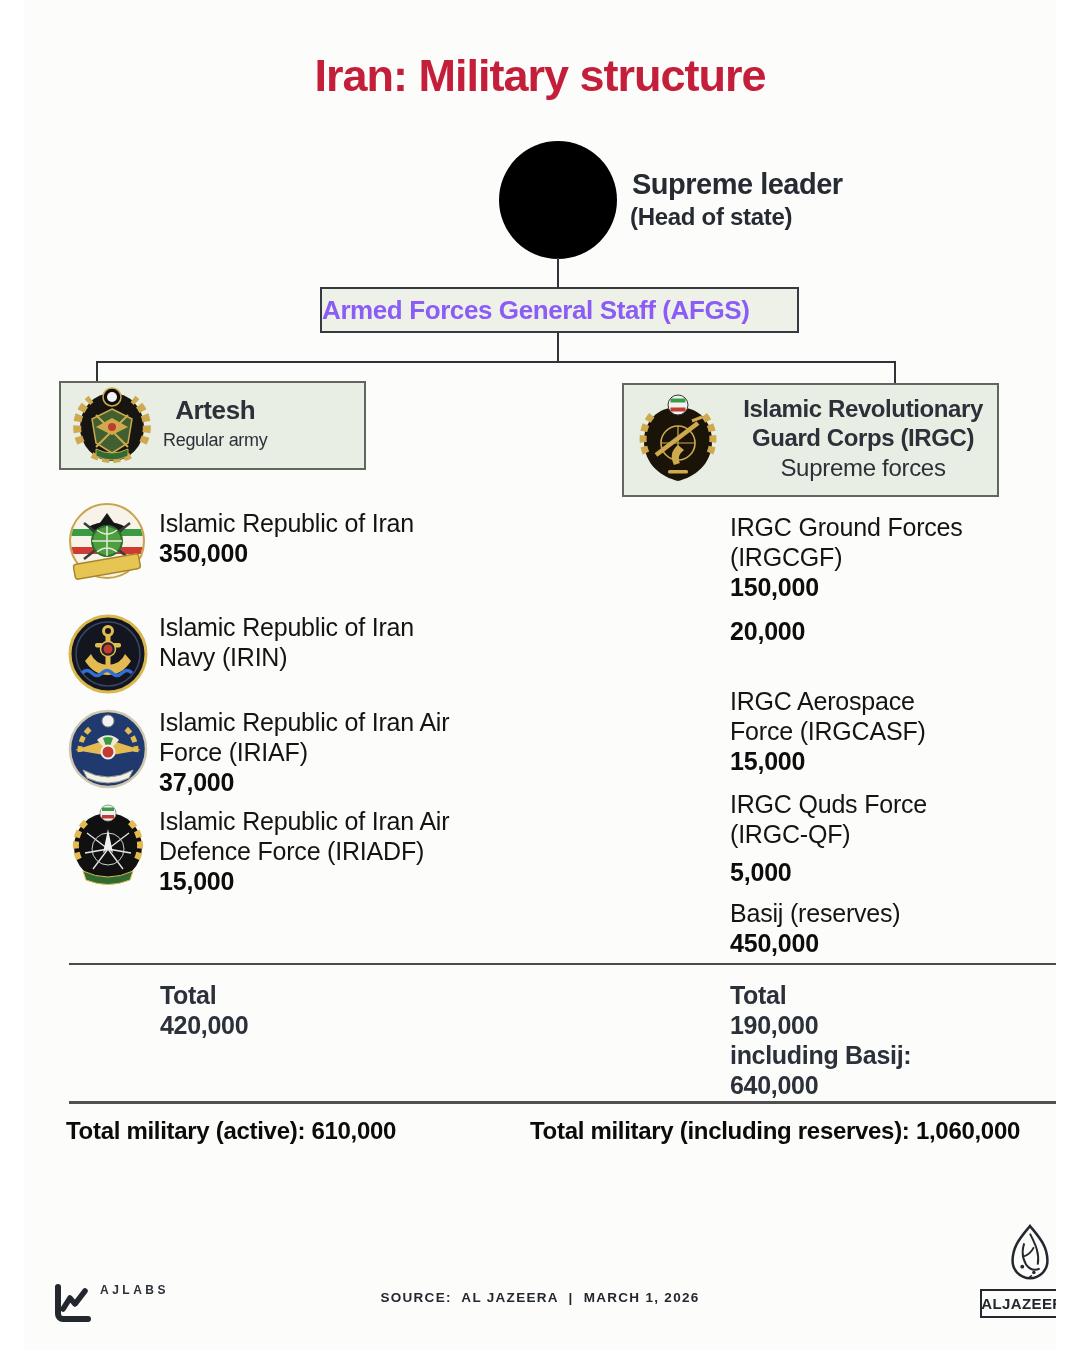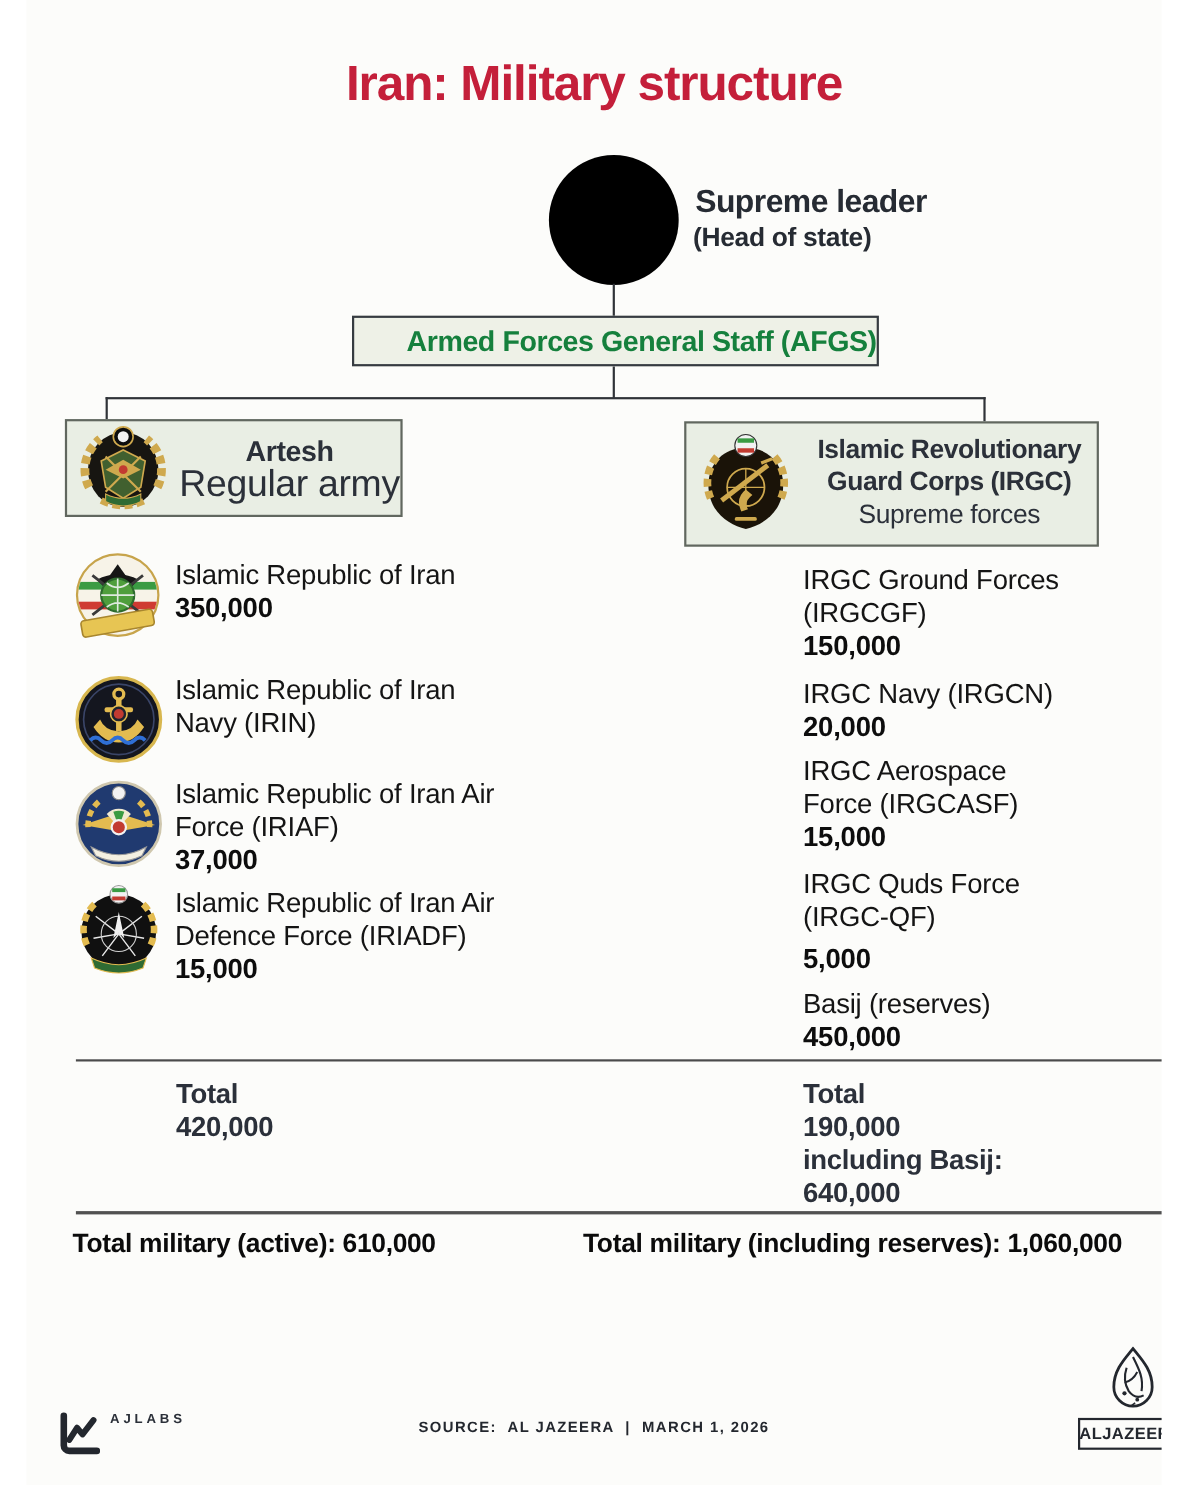--- a/index.html
+++ b/index.html
@@ -11,28 +11,28 @@
            font-size:45px; font-weight:800; letter-spacing:-1px; color:#c41f3a; }
 
   .leader-photo { position:absolute; left:475px; top:141px; width:118px; height:118px;
                   border-radius:50%; background:#000; }
   .leader-name { position:absolute; left:608px; top:168px; font-size:29px; font-weight:800; color:#262b33; letter-spacing:-0.5px; }
   .leader-role { position:absolute; left:606px; top:203px; font-size:24px; font-weight:700; color:#262b33; letter-spacing:-0.3px; }
 
   .line { position:absolute; background:#303338; }
 
   .afgs-box { position:absolute; left:296px; top:287px; width:479px; height:46px;
-              background:#eef1e7; border:2px solid #363b41; display:flex; align-items:center; justify-content:flex-end;
-              font-size:26px; font-weight:800; color:#15803d; letter-spacing:-0.4px; }
+              background:#eef1e7; border:2px solid #363b41; display:flex; align-items:center; justify-content:flex-start;
+              font-size:26px; font-weight:800; color:#8b5cf6; letter-spacing:-0.4px; }
 
   .bbox { position:absolute; background:#e9eee4; border:2px solid #61675f;text-align:center; }
   .bbox-artesh { left:35px; top:381px; width:307px; height:89px; }
   .bbox-irgc  { left:598px; top:383px; width:377px; height:114px; }
   .bname { font-weight:800; color:#2b3039; font-size:26px; letter-spacing:-0.4px; line-height:30px; }
-  .btype { font-weight:400; color:#2b3039; font-size:34px; letter-spacing:-0.3px; line-height:30px; }
+  .btype { font-weight:400; color:#2b3039; font-size:18px; letter-spacing:-0.3px; line-height:30px; }
   .irgc-text { position:absolute; left:108px; top:9px; width:262px; font-size:24px; }
   .irgc-text .bname { font-size:24px; line-height:29px; }
   .irgc-text .btype { font-size:24px; line-height:31px; }
 
   .fitem { position:absolute; font-size:25px; line-height:30px; color:#141414; letter-spacing:-0.2px; }
   .fitem .num { font-weight:800; color:#0d0d0d; }
   .gap-top { display:inline-block; margin-top:8px; }
 
   .emblem { position:absolute; }
 
@@ -204,21 +204,20 @@
     <div>Defence Force (IRIADF)</div>
     <div class="num">15,000</div>
   </div>
 
   <div class="fitem" style="left:706px; top:512px; width:320px;">
     <div>IRGC Ground Forces</div>
     <div>(IRGCGF)</div>
     <div class="num">150,000</div>
   </div>
   <div class="fitem" style="left:706px; top:616px; width:320px;">
-    <div>IRGC Navy (IRGCN)</div>
     <div class="num">20,000</div>
   </div>
   <div class="fitem" style="left:706px; top:686px; width:320px;">
     <div>IRGC Aerospace</div>
     <div>Force (IRGCASF)</div>
     <div class="num">15,000</div>
   </div>
   <div class="fitem" style="left:706px; top:789px; width:320px;">
     <div>IRGC Quds Force</div>
     <div>(IRGC-QF)</div>

